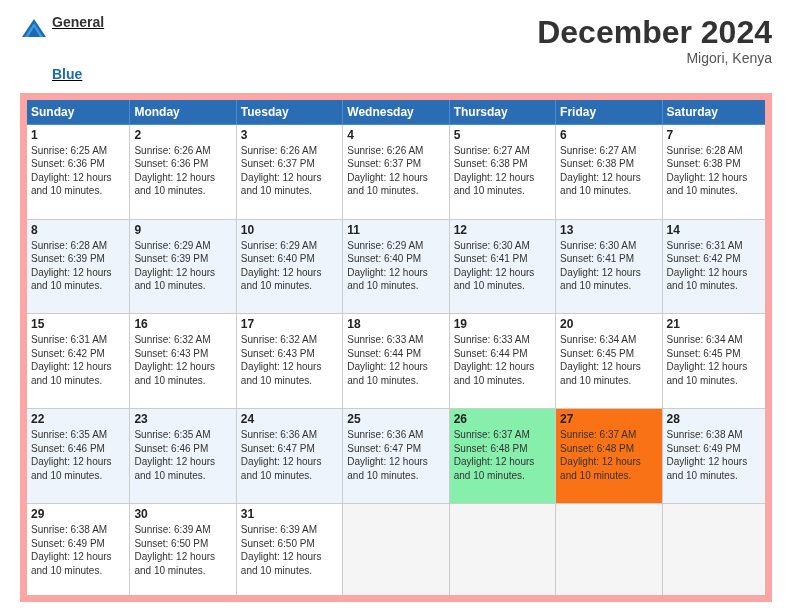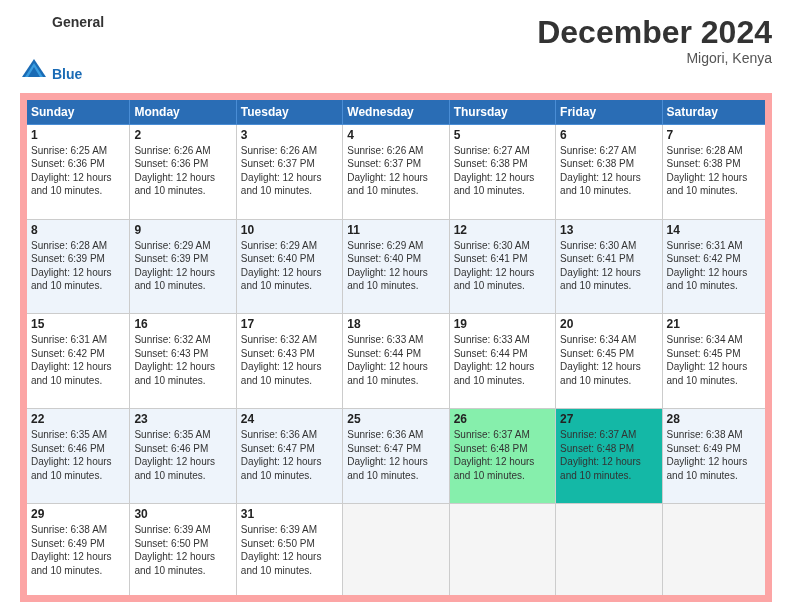--- a/index.html
+++ b/index.html
@@ -18,22 +18,23 @@
       flex-direction: column;
     }
     .header {
       display: flex;
       justify-content: space-between;
       align-items: flex-start;
       margin-bottom: 10px;
     }
     .logo {
       display: flex;
-      align-items: flex-end;
+      align-items: flex-start;
       gap: 4px;
+      text-decoration: underline;
     }
     .logo-text {
       display: flex;
       flex-direction: column;
       line-height: 1.1;
     }
     .logo-general {
       font-size: 14px;
       font-weight: bold;
       color: #333;
@@ -192,21 +193,21 @@
           <td style="background: rgb(238, 244, 251);"><span class="day-number">22</span>
 <span class="day-info">Sunrise: 6:35 AM<br>Sunset: 6:46 PM<br>Daylight: 12 hours<br>and 10 minutes.</span></td>
           <td style="background: rgb(238, 244, 251);"><span class="day-number">23</span>
 <span class="day-info">Sunrise: 6:35 AM<br>Sunset: 6:46 PM<br>Daylight: 12 hours<br>and 10 minutes.</span></td>
           <td style="background: rgb(238, 244, 251);"><span class="day-number">24</span>
 <span class="day-info">Sunrise: 6:36 AM<br>Sunset: 6:47 PM<br>Daylight: 12 hours<br>and 10 minutes.</span></td>
           <td style="background: rgb(238, 244, 251);"><span class="day-number">25</span>
 <span class="day-info">Sunrise: 6:36 AM<br>Sunset: 6:47 PM<br>Daylight: 12 hours<br>and 10 minutes.</span></td>
           <td style="background: #86efac;"><span class="day-number">26</span>
 <span class="day-info">Sunrise: 6:37 AM<br>Sunset: 6:48 PM<br>Daylight: 12 hours<br>and 10 minutes.</span></td>
-          <td style="background: #14b8a6; margin-left: 44px;"><span class="day-number">27</span>
+          <td style="background: #f97316; margin-left: 44px;"><span class="day-number">27</span>
 <span class="day-info">Sunrise: 6:37 AM<br>Sunset: 6:48 PM<br>Daylight: 12 hours<br>and 10 minutes.</span></td>
           <td style="background: rgb(238, 244, 251);"><span class="day-number">28</span>
 <span class="day-info">Sunrise: 6:38 AM<br>Sunset: 6:49 PM<br>Daylight: 12 hours<br>and 10 minutes.</span></td>
         </tr>
         <tr>
           <td><span class="day-number">29</span>
 <span class="day-info">Sunrise: 6:38 AM<br>Sunset: 6:49 PM<br>Daylight: 12 hours<br>and 10 minutes.</span></td>
           <td><span class="day-number">30</span>
 <span class="day-info">Sunrise: 6:39 AM<br>Sunset: 6:50 PM<br>Daylight: 12 hours<br>and 10 minutes.</span></td>
           <td><span class="day-number">31</span>

